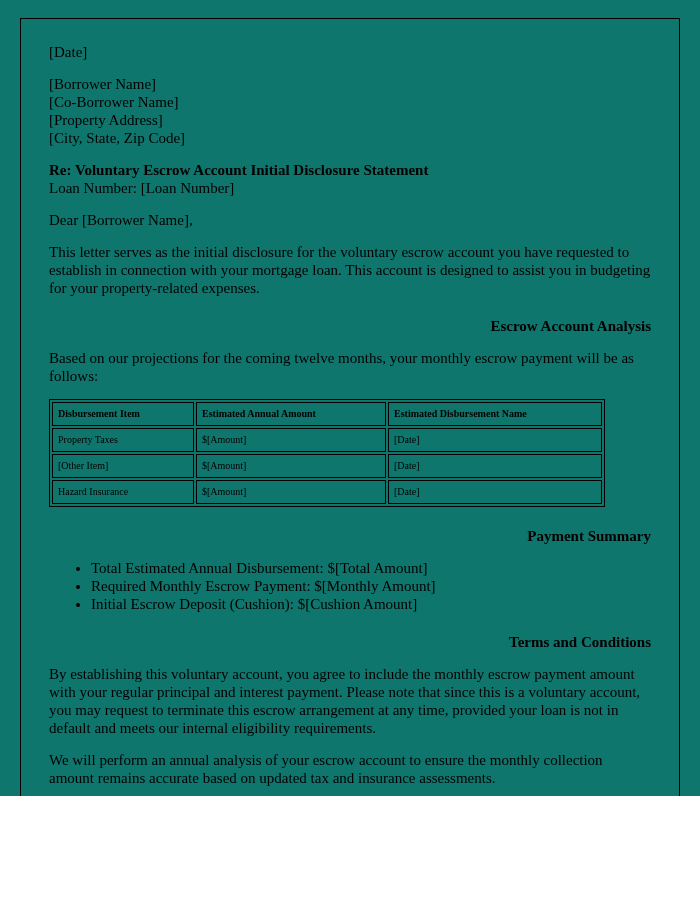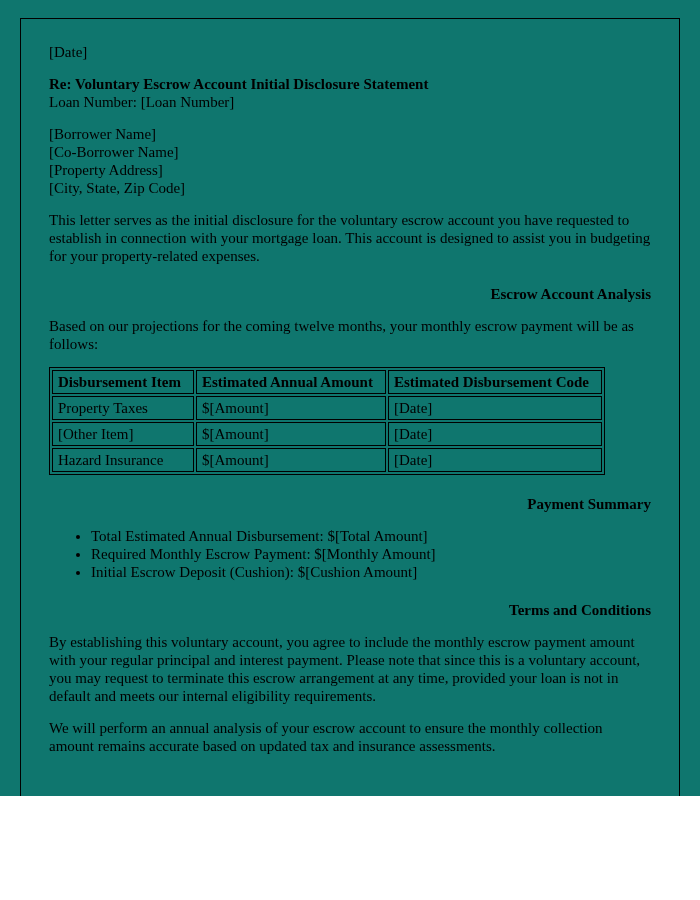--- a/index.html
+++ b/index.html
@@ -37,21 +37,21 @@
   .heading {
     font-weight: bold;
     margin: 20px 0 14px 0;
     text-align: right;
   }
   table.disbursement {
     border-collapse: separate;
     border-spacing: 2px;
     border: 1px solid #000000;
     margin: 0 0 14px 0;
-    font-size: 15px;
+    font-size: 10px;
   }
   table.disbursement th,
   table.disbursement td {
     border: 1px solid #000000;
     padding: 2px 5px;
     text-align: left;
     vertical-align: top;
     white-space: nowrap;
   }
   table.disbursement th { font-weight: bold; }
@@ -69,44 +69,45 @@
 </style>
 </head>
 <body>
 
 <div class="page">
   <div class="letter">
 
     <p class="para">[Date]</p>
 
     <div class="para">
-      <div class="bold">Re: Voluntary Escrow Account Initial Disclosure Statement</div>
-      <div>Loan Number: [Loan Number]</div>
-    </div>
-
-    <div class="para">
       <div>[Borrower Name]</div>
       <div>[Co-Borrower Name]</div>
       <div>[Property Address]</div>
       <div>[City, State, Zip Code]</div>
     </div>
 
+    <div class="para">
+      <div class="bold">Re: Voluntary Escrow Account Initial Disclosure Statement</div>
+      <div>Loan Number: [Loan Number]</div>
+    </div>
+
+    <p class="para">Dear [Borrower Name],</p>
 
     <p class="para">This letter serves as the initial disclosure for the voluntary escrow account you have requested to establish in connection with your mortgage loan. This account is designed to assist you in budgeting for your property-related expenses.</p>
 
     <p class="heading">Escrow Account Analysis</p>
 
     <p class="para">Based on our projections for the coming twelve months, your monthly escrow payment will be as follows:</p>
 
     <table class="disbursement">
       <thead>
         <tr>
           <th class="col-item">Disbursement Item</th>
           <th class="col-amount">Estimated Annual Amount</th>
-          <th class="col-date">Estimated Disbursement Code</th>
+          <th class="col-date">Estimated Disbursement Name</th>
         </tr>
       </thead>
       <tbody>
         <tr>
           <td>Property Taxes</td>
           <td>$[Amount]</td>
           <td>[Date]</td>
         </tr>
         <tr>
           <td>[Other Item]</td>

